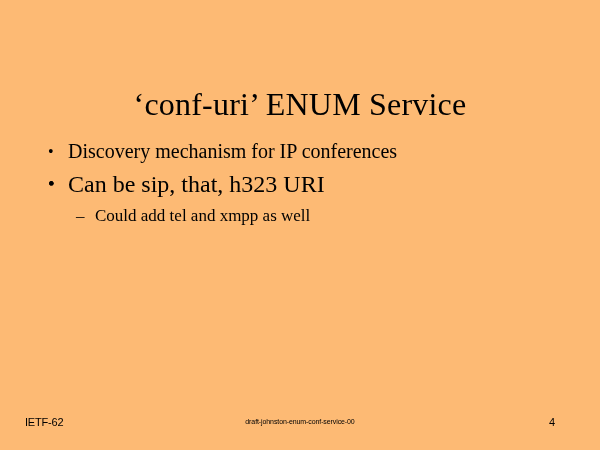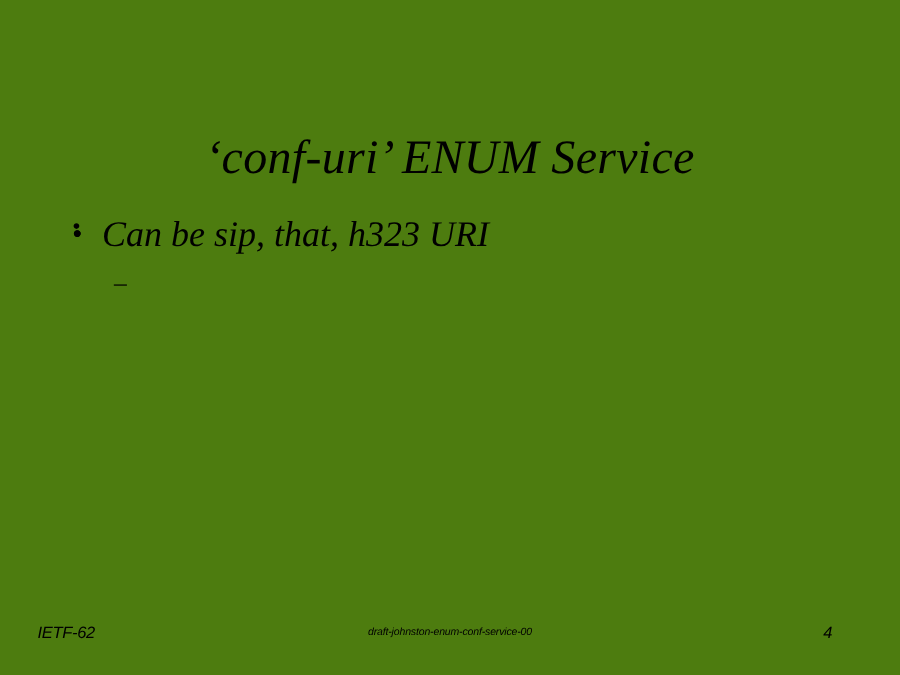--- a/index.html
+++ b/index.html
@@ -120,41 +120,43 @@
     letter-spacing: -0.1px;
   }
   #footer-right {
     right: 45px;
     font-size: 11px;
   }
 </style>
 </head>
 <body>
 
-<div id="slide" style="background: #4d7c0f; color: rgb(0, 0, 0); font-style: italic;">
+<div id="slide" style="background: #fdba74; color: rgb(0, 0, 0);">
 
   <h1 id="slide-title">‘conf-uri’ ENUM Service</h1>
 
   <div id="body-list">
 
     <div class="bullet-row lvl1-sm">
       <span class="bullet-marker">•</span>
+      <span class="bullet-text">Discovery mechanism for IP conferences</span>
     </div>
 
     <div class="bullet-row lvl1-lg">
       <span class="bullet-marker">•</span>
     </div>
 
     <div class="bullet-row lvl1-lg">
       <span class="bullet-marker">•</span>
       <span class="bullet-text">Can be sip, that, h323 URI</span>
     </div>
 
     <div class="bullet-row lvl2">
       <span class="bullet-marker">–</span>
+      <span class="bullet-text">Could add tel and xmpp as well</span>
     </div>
 
   </div>
 
   <div id="slide-footer">
     <span class="footer-item" id="footer-left">IETF-62</span>
     <span class="footer-item" id="footer-center">draft-johnston-enum-conf-service-00</span>
     <span class="footer-item" id="footer-right">4</span>
   </div>
 

